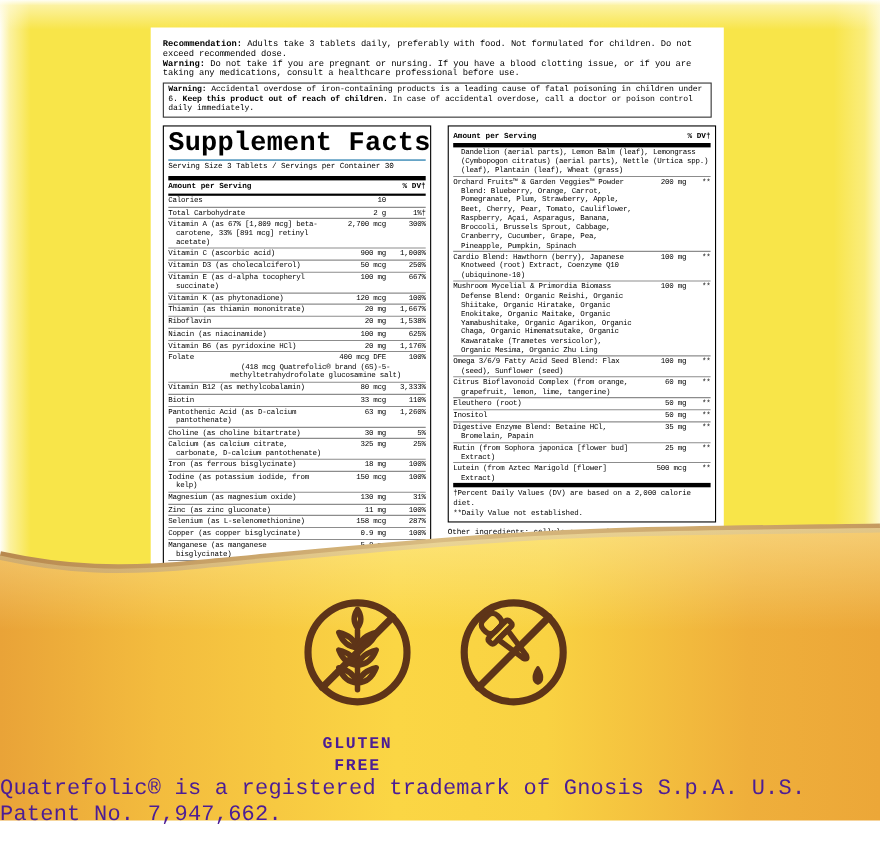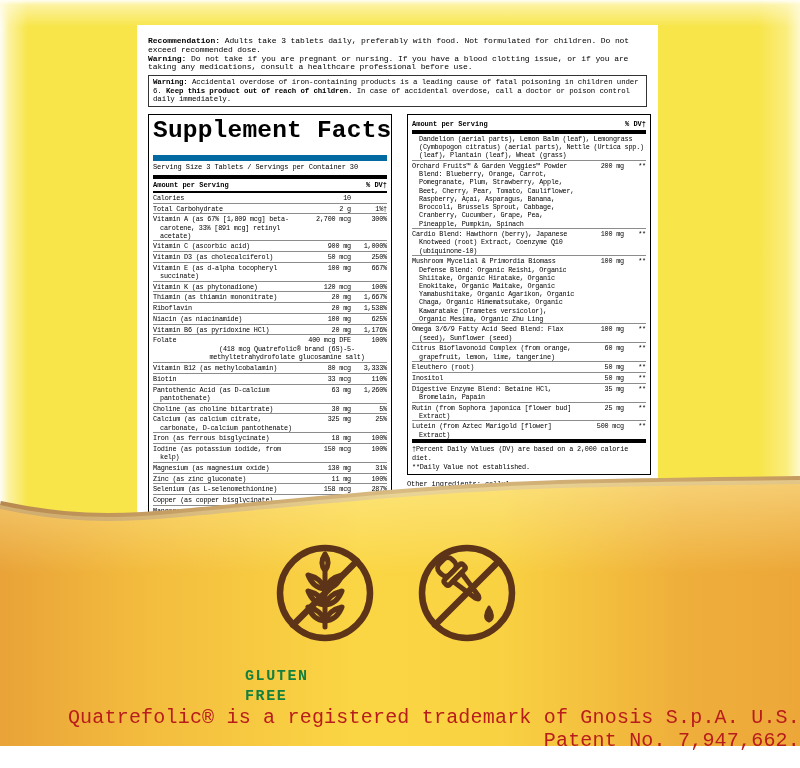--- a/index.html
+++ b/index.html
@@ -18,21 +18,21 @@
   .panel{position:absolute;left:137px;top:25px;width:521px;min-height:502px;background:#fff;
          padding:12px 11px 30px;box-sizing:border-box;}
   .rec{font-size:8px;line-height:8.8px;letter-spacing:-0.1px;}
   .rec b{letter-spacing:0;}
   .ironbox{border:1px solid #333;margin-top:3px;padding:2px 4px;font-size:7.4px;line-height:8.6px;letter-spacing:-0.1px;}
   .cols{display:flex;gap:15px;margin-top:7px;align-items:flex-start;}
   .col{width:244px;box-sizing:border-box;flex:0 0 auto;}
 
   .sfbox{border:1.5px solid #000;padding:3px 4px;background:#fff;}
   .sf-title{font-weight:bold;font-size:24.5px;letter-spacing:0.2px;line-height:1.02;white-space:nowrap;
-            border-bottom:6px solid #0369a1;padding-bottom:12px;}
+            border-bottom:1px solid #0369a1;padding-bottom:2px;}
   .sf-serving{font-size:7px;line-height:9px;padding:2px 0 3px;letter-spacing:-0.1px;}
   .bar4{height:4px;background:#000;}
   .rowbar{margin:1px 0 1px;}
   .hdr{display:flex;justify-content:space-between;font-weight:bold;font-size:7px;padding:2px 0;}
   .lt .hdr{border-bottom:2px solid #000;}
   .rt .hdr{padding-bottom:2px;}
 
   .rows .row{display:flex;font-size:6.8px;line-height:8.2px;letter-spacing:-0.2px;
              border-bottom:1px solid rgba(0,0,0,.45);padding:1px 0 .5px;}
   .rows .row:last-child{border-bottom:none;}
@@ -47,27 +47,27 @@
         border-bottom:1px solid rgba(0,0,0,.45);}
   .foot{font-size:6.8px;line-height:8.6px;letter-spacing:-0.15px;padding-top:2px;}
   .other{font-size:7px;line-height:8.8px;margin-top:5px;letter-spacing:-0.1px;}
 
   
   .wave{position:absolute;left:0;top:455px;width:800px;height:313px;display:block;}
 
   
   .badge-icon{position:absolute;top:541px;width:104px;height:104px;}
   #bi1{left:273px;} #bi2{left:415px;}
-  .badge-label{position:absolute;top:667px;font-size:15px;font-weight:bold;color:#15803d;
-               letter-spacing:1.6px;text-align:left;line-height:1.35;white-space:pre-line;}
+  .badge-label{position:absolute;top:667px;font-size:15px;font-weight:bold;color:#4c1d95;
+               letter-spacing:1.6px;text-align:center;line-height:1.35;white-space:pre-line;}
   #bl1{left:245px;width:160px;} #bl2{left:387px;width:160px;}
 
   
-  .tm{position:absolute;top:706px;left:0;width:800px;text-align:right;font-size:20px;
-      color:#b91c1c;letter-spacing:0.2px;}
+  .tm{position:absolute;top:706px;left:0;width:800px;text-align:left;font-size:20px;
+      color:#4c1d95;letter-spacing:0.2px;}
 </style>
 </head>
 <body>
 
 <div class="stage">
 
   <div class="upper-bg"></div>
 
   <div class="panel">
 

